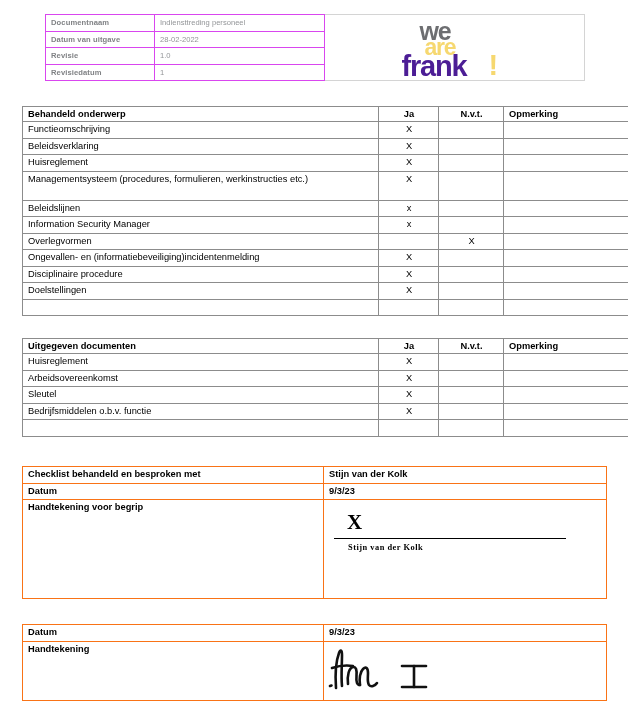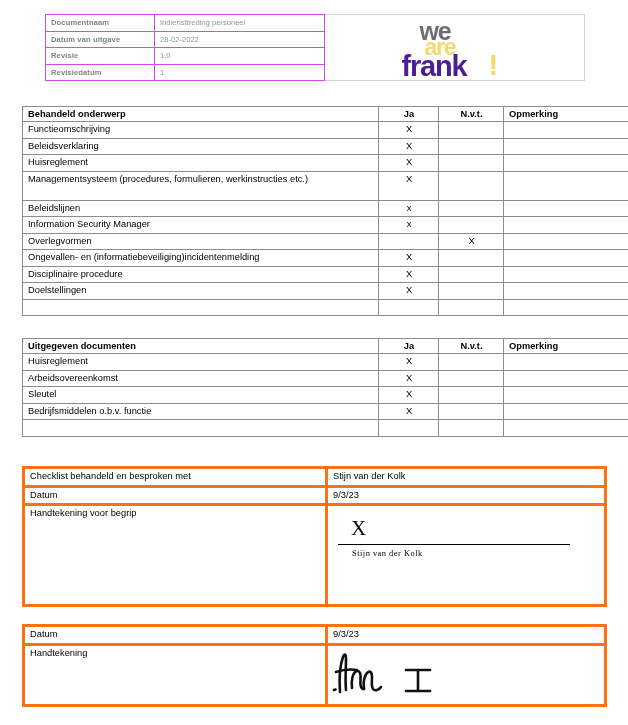--- a/index.html
+++ b/index.html
@@ -133,24 +133,25 @@
   
   .sign-table {
     position: absolute;
     left: 22px;
     width: 585px;
     border-collapse: collapse;
     table-layout: fixed;
     font-size: 9.3px;
   }
   .sign-table td {
-    border: 3px solid #f97316;
+    border: 1px solid #f97316;
     padding: 1px 4px 1px 5px;
     vertical-align: top;
     line-height: 12.3px;
+    font-weight: bold;
   }
   .sign-label { width: 291px; }
   .sign-row td { height: 13.5px; }
 
   #table-sign-met { top: 466px; }
   #table-sign-door { top: 624px; }
 
   .sig-area-met { height: 96px; position: relative; padding: 0 !important; }
   .sig-area-door { height: 56px; position: relative; padding: 0 !important; }
 

